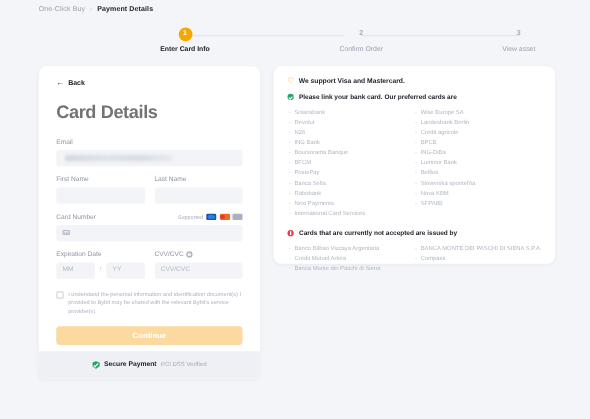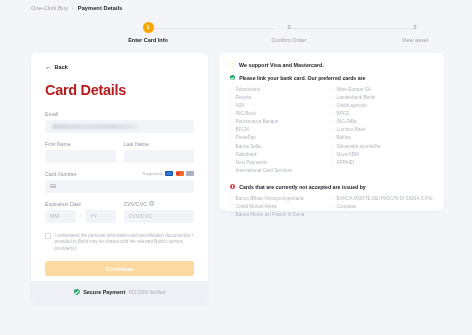--- a/index.html
+++ b/index.html
@@ -56,21 +56,21 @@
     overflow: hidden;
   }
   .card-body { padding: 11px 14px 0; }
   .back-row {
     display: flex; align-items: center; gap: 3px;
     font-size: 5.6px; font-weight: bold; color: #20232b;
     margin-bottom: 11px; cursor: pointer;
   }
   .back-arrow { font-size: 6.5px; line-height: 1; }
   .title-big {
-    font-size: 14.5px; font-weight: bold; color: #b91c1c;
+    font-size: 14.5px; font-weight: bold; color: #737373;
     letter-spacing: -.3px; margin-bottom: 13px;
   }
   .field-label {
     font-size: 5.3px; color: #8f95a3; margin-bottom: 3px;
     display: block;
   }
   .input-box {
     height: 13px; background: #f3f4f8; border-radius: 2.5px;
     border: none; width: 100%;
     font-size: 5.3px; color: #b3b8c4;

